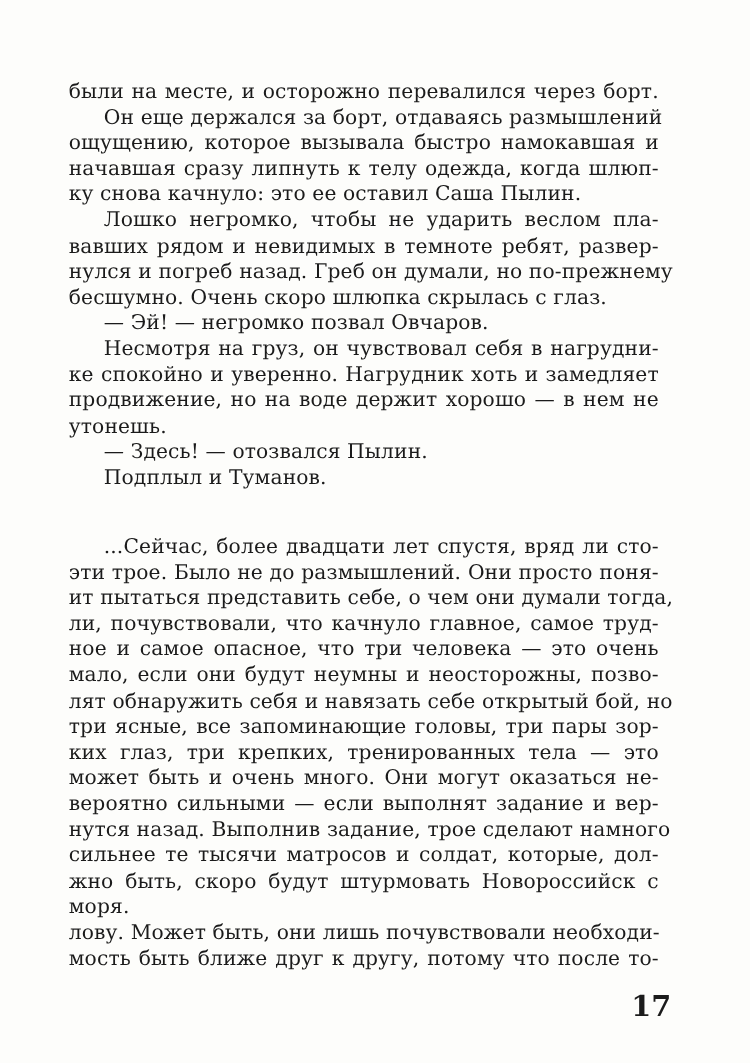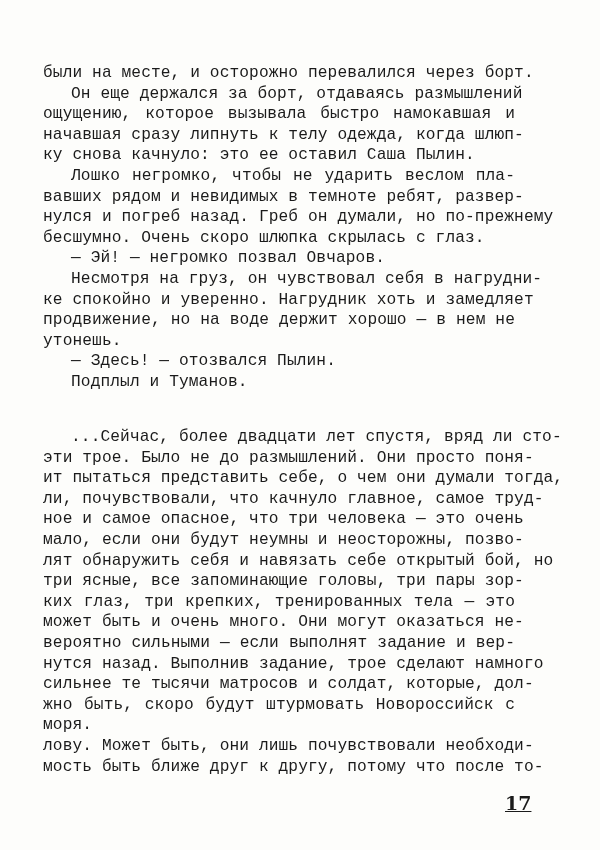--- a/index.html
+++ b/index.html
@@ -3,34 +3,33 @@
 <meta charset="utf-8">
 <style>
   html, body { margin: 0; padding: 0; }
   body {
     width: 600px; height: 850px; overflow: hidden;
     background: #fdfdfb;
     font-family: "DejaVu Serif", "Liberation Serif", serif;
     color: #1b1b1b;
   }
   .page { position: relative; width: 600px; height: 850px; }
-  .block { position: absolute; left: 43px; width: 472px; font-family: Liberation Mono, monospace; }
+  .block { position: absolute; left: 55px; width: 472px; }
   .line {
     height: 20.6px; line-height: 20.6px;
     font-size: 16.2px; white-space: nowrap;
     text-align: justify; text-align-last: justify;
     letter-spacing: 0.1px;
   }
   .line.last { text-align-last: left; }
   .line.indent { padding-left: 28px; }
   .pagenum {
     position: absolute; left: 505px; top: 792px;
-    font-size: 19px; font-weight: bold;
+    font-size: 23px; font-weight: bold;
     font-family: "DejaVu Serif", serif;
-    text-decoration: underline;
   }
 </style>
 </head>
 <body>
 
 <div class="page">
   <div class="block" id="s1" style="top:63px;">
       <div class="line">были на месте, и осторожно перевалился через борт.</div>
       <div class="line indent">Он еще держался за борт, отдаваясь размышлений</div>
       <div class="line">ощущению, которое вызывала быстро намокавшая и</div>

